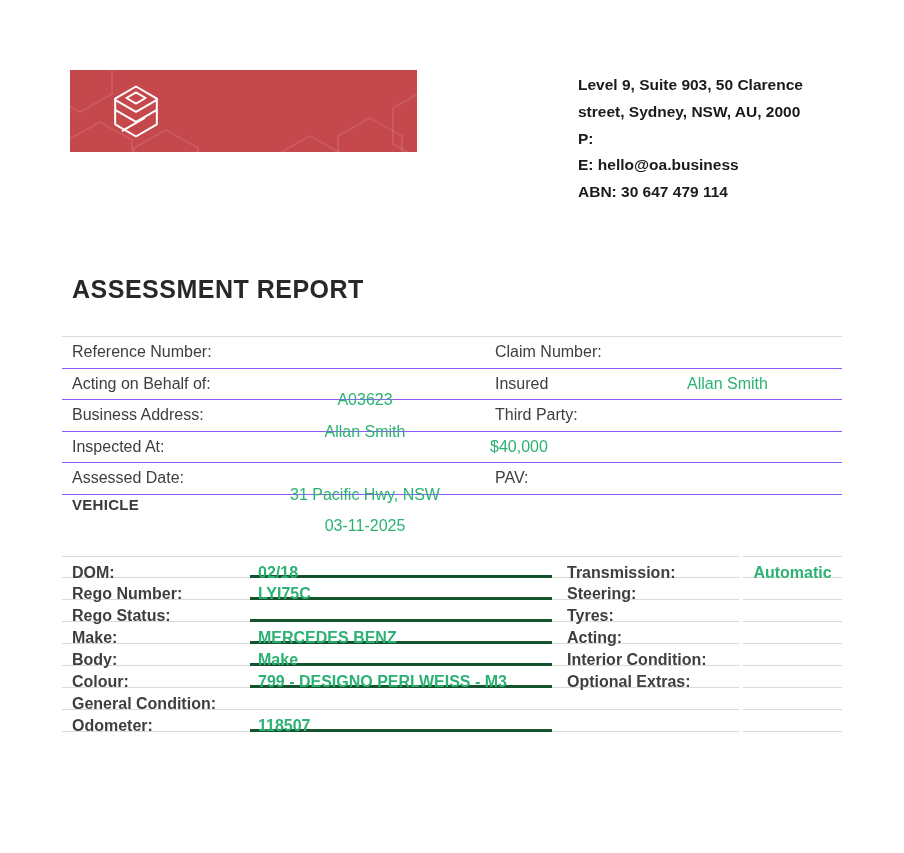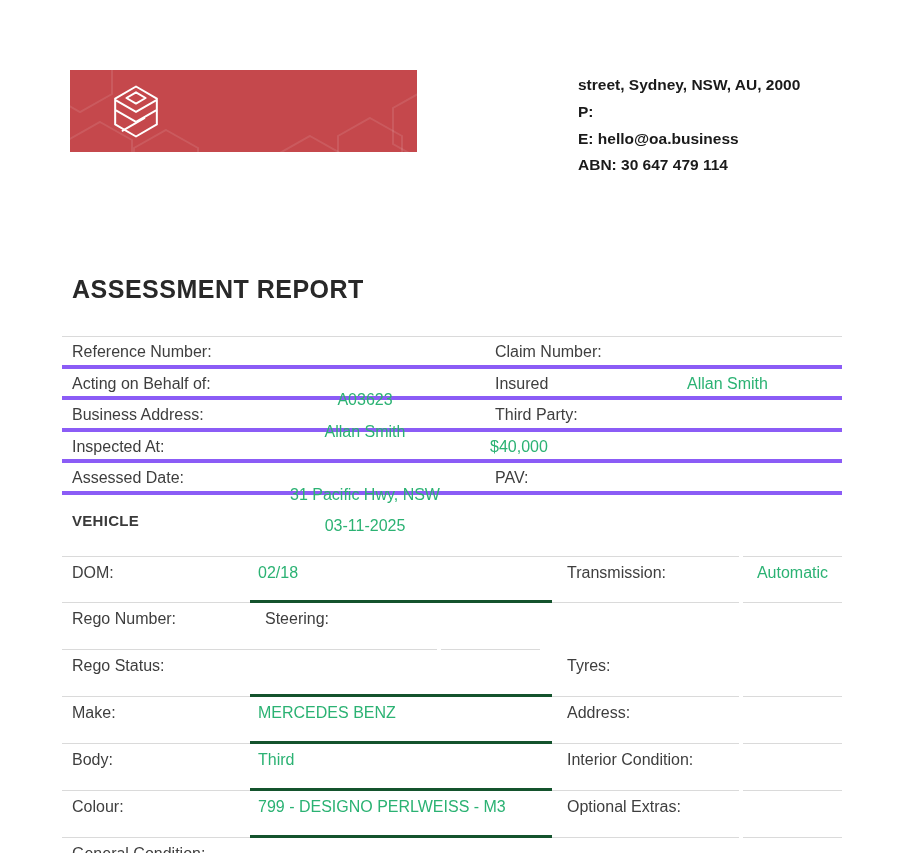--- a/index.html
+++ b/index.html
@@ -24,33 +24,33 @@
     position:absolute;left:578px;top:72px;width:280px;
     font-size:15.5px;font-weight:700;color:#1a1a1a;line-height:26.8px;
   }
   
   .report-title{
     position:absolute;left:72px;top:275px;
     font-size:25px;font-weight:600;color:#282828;letter-spacing:0.5px;
   }
   
   .t1{position:absolute;left:62px;top:336px;width:780px;border-top:1px solid #dadada;}
-  .t1-row{display:flex;height:31.6px;border-bottom:4px solid #8b5cf6;box-sizing:border-box;}
+  .t1-row{display:flex;height:31.6px;border-bottom:1px solid #8b5cf6;box-sizing:border-box;}
   .t1-row>div{line-height:30.6px;font-size:16px;white-space:nowrap;box-sizing:border-box;}
   .t1-l1{width:178px;padding-left:10px;color:#3e3e3e;}
   .t1-v1{width:250px;text-align:center;color:#2bb273;margin-top:48px;}
   .t1-l2{width:197px;padding-left:5px;color:#3e3e3e;}
   .t1-v2{width:155px;color:#2bb273;}
   
   .vehicle-heading{
-    position:absolute;left:72px;top:512px;
+    position:absolute;left:72px;top:496px;
     font-size:15px;font-weight:700;color:#3a3a3a;letter-spacing:0.3px;
   }
   .t2{position:absolute;left:62px;top:556px;width:780px;}
-  .t2-row{display:flex;height:47px;}
+  .t2-row{display:flex;height:22px;font-weight:bold;}
   .t2-row>div{line-height:31.7px;font-size:16px;white-space:nowrap;box-sizing:border-box;height:100%;}
   .t2-l1{width:188px;padding-left:10px;color:#3e3e3e;border-bottom:1px solid #dadada;}
   .t2-v1{width:302px;padding-left:8px;color:#2bb273;border-bottom:3px solid #14532d;}
   .t2-l2{width:187px;padding-left:15px;color:#3e3e3e;border-bottom:1px solid #dadada;}
   .t2-gap{width:4px;}
   .t2-v2{width:99px;text-align:center;color:#2bb273;border-bottom:1px solid #dadada;}
   .t2-full{width:677px;padding-left:10px;color:#3e3e3e;border-bottom:1px solid #dadada;}
   .t2-row.first>.t2-l1,.t2-row.first>.t2-v1,.t2-row.first>.t2-l2,.t2-row.first>.t2-v2{border-top:1px solid #dadada;}
 </style>
 </head>
@@ -77,20 +77,21 @@
           <path d="M6.5 20 L30 33.5 L53.5 20"></path>
           <path d="M6.5 32 L30 45.5 L53.5 32"></path>
           <path d="M14 56 L40 41"></path>
         </g>
       </svg>
       <div class="logo-text">OA</div>
     </div>
   </div>
 
   <div class="address">
+    <div>Level 9, Suite 903, 50 Clarence</div>
     <div>street, Sydney, NSW, AU, 2000</div>
     <div>P:</div>
     <div>E: hello@oa.business</div>
     <div>ABN: 30 647 479 114</div>
   </div>
 
   <div class="report-title">ASSESSMENT REPORT</div>
 
   <div class="t1">
     <div class="t1-row">
@@ -128,41 +129,42 @@
   <div class="t2">
     <div class="t2-row first">
       <div class="t2-l1">DOM:</div>
       <div class="t2-v1">02/18</div>
       <div class="t2-l2">Transmission:</div>
       <div class="t2-gap"></div>
       <div class="t2-v2">Automatic</div>
     </div>
     <div class="t2-row">
       <div class="t2-l1">Rego Number:</div>
+      <div class="t2-v1">LYI75C</div>
       <div class="t2-l2">Steering:</div>
       <div class="t2-gap"></div>
       <div class="t2-v2"></div>
     </div>
     <div class="t2-row">
       <div class="t2-l1">Rego Status:</div>
       <div class="t2-v1"></div>
       <div class="t2-l2">Tyres:</div>
       <div class="t2-gap"></div>
       <div class="t2-v2"></div>
     </div>
     <div class="t2-row">
       <div class="t2-l1">Make:</div>
       <div class="t2-v1">MERCEDES BENZ</div>
-      <div class="t2-l2">Address:</div>
+      <div class="t2-l2">Acting:</div>
       <div class="t2-gap"></div>
       <div class="t2-v2"></div>
     </div>
     <div class="t2-row">
       <div class="t2-l1">Body:</div>
-      <div class="t2-v1">Third</div>
+      <div class="t2-v1">Make</div>
       <div class="t2-l2">Interior Condition:</div>
       <div class="t2-gap"></div>
       <div class="t2-v2"></div>
     </div>
     <div class="t2-row">
       <div class="t2-l1">Colour:</div>
       <div class="t2-v1">799 - DESIGNO PERLWEISS - M3</div>
       <div class="t2-l2">Optional Extras:</div>
       <div class="t2-gap"></div>
       <div class="t2-v2"></div>

